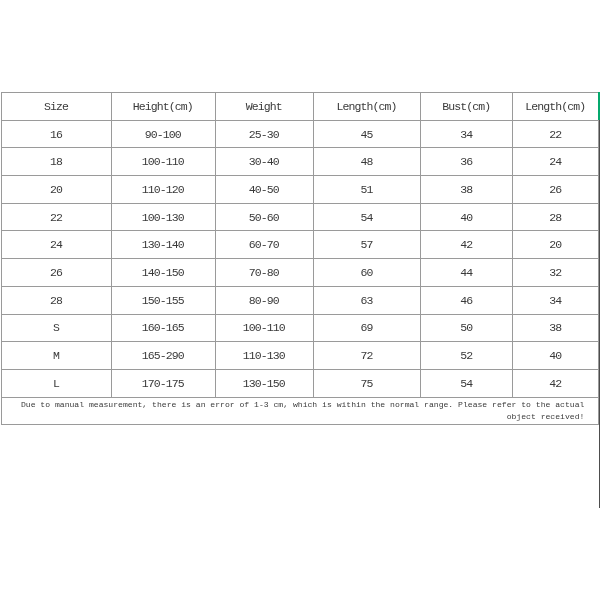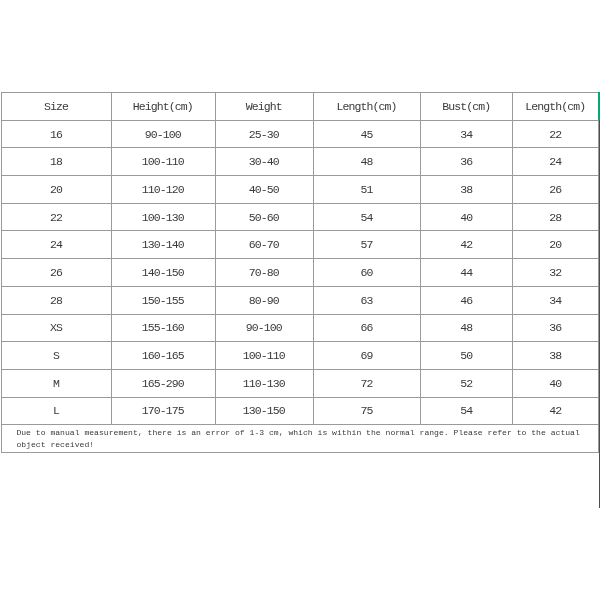--- a/index.html
+++ b/index.html
@@ -37,21 +37,21 @@
     vertical-align: middle;
     font-size: 11.5px;
     letter-spacing: -0.9px;
     text-indent: -0.9px;
     color: #3a3a3a;
     padding: 0;
     white-space: nowrap;
     overflow: hidden;
   }
   table.size-table td.note-cell {
-    text-align: left;
+    text-align: right;
     font-size: 8.1px;
     letter-spacing: 0;
     text-indent: 0;
     line-height: 11.6px;
     padding: 0 14px;
     height: 26.7px;
     white-space: normal;
   }
   col.c0 { width: 109.2px; }
   col.c1 { width: 104px; }
@@ -148,28 +148,20 @@
       </tr>
       <tr class="data-row">
         <td class="dc">28</td>
         <td class="dc">150-155</td>
         <td class="dc">80-90</td>
         <td class="dc">63</td>
         <td class="dc">46</td>
         <td class="dc">34</td>
       </tr>
       <tr class="data-row">
-        <td class="dc">XS</td>
-        <td class="dc">155-160</td>
-        <td class="dc">90-100</td>
-        <td class="dc">66</td>
-        <td class="dc">48</td>
-        <td class="dc">36</td>
-      </tr>
-      <tr class="data-row">
         <td class="dc">S</td>
         <td class="dc">160-165</td>
         <td class="dc">100-110</td>
         <td class="dc">69</td>
         <td class="dc">50</td>
         <td class="dc">38</td>
       </tr>
       <tr class="data-row">
         <td class="dc">M</td>
         <td class="dc">165-290</td>

